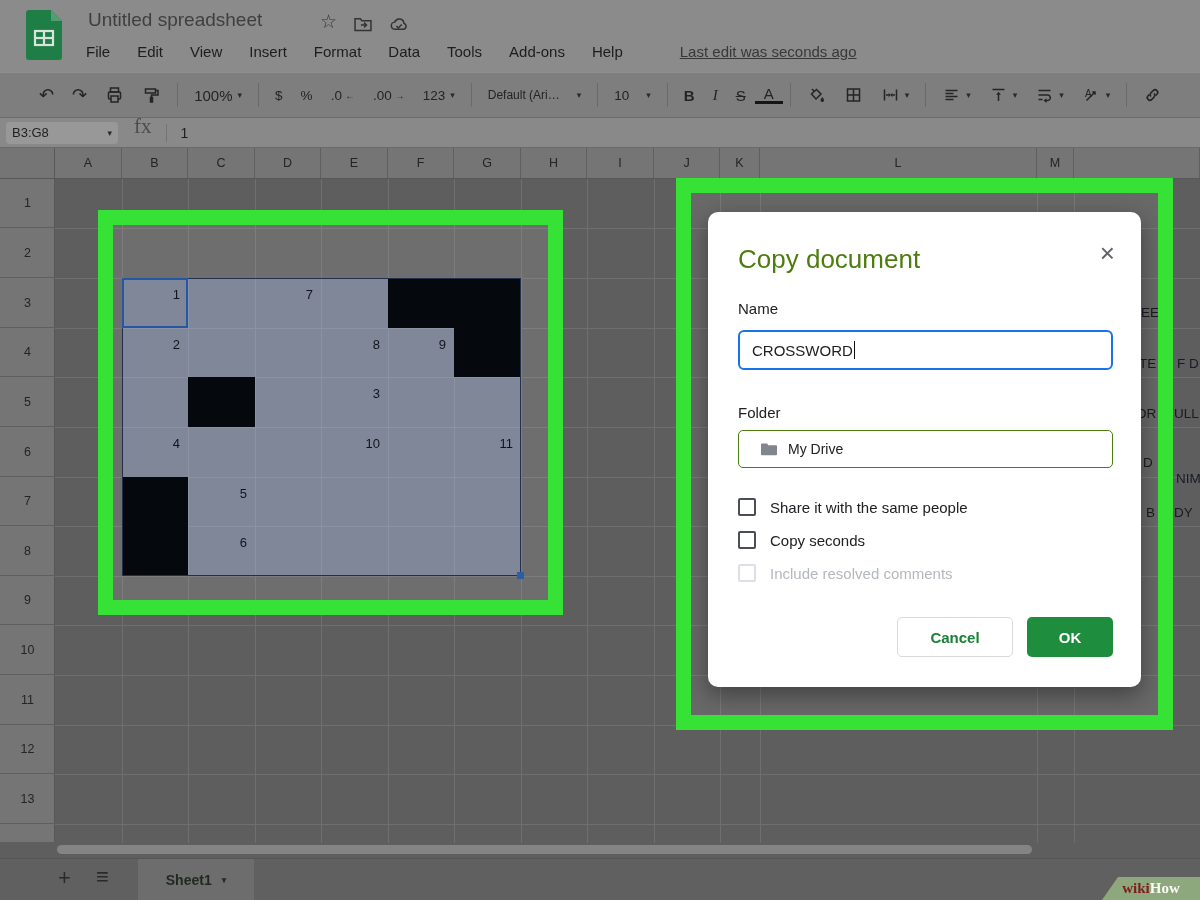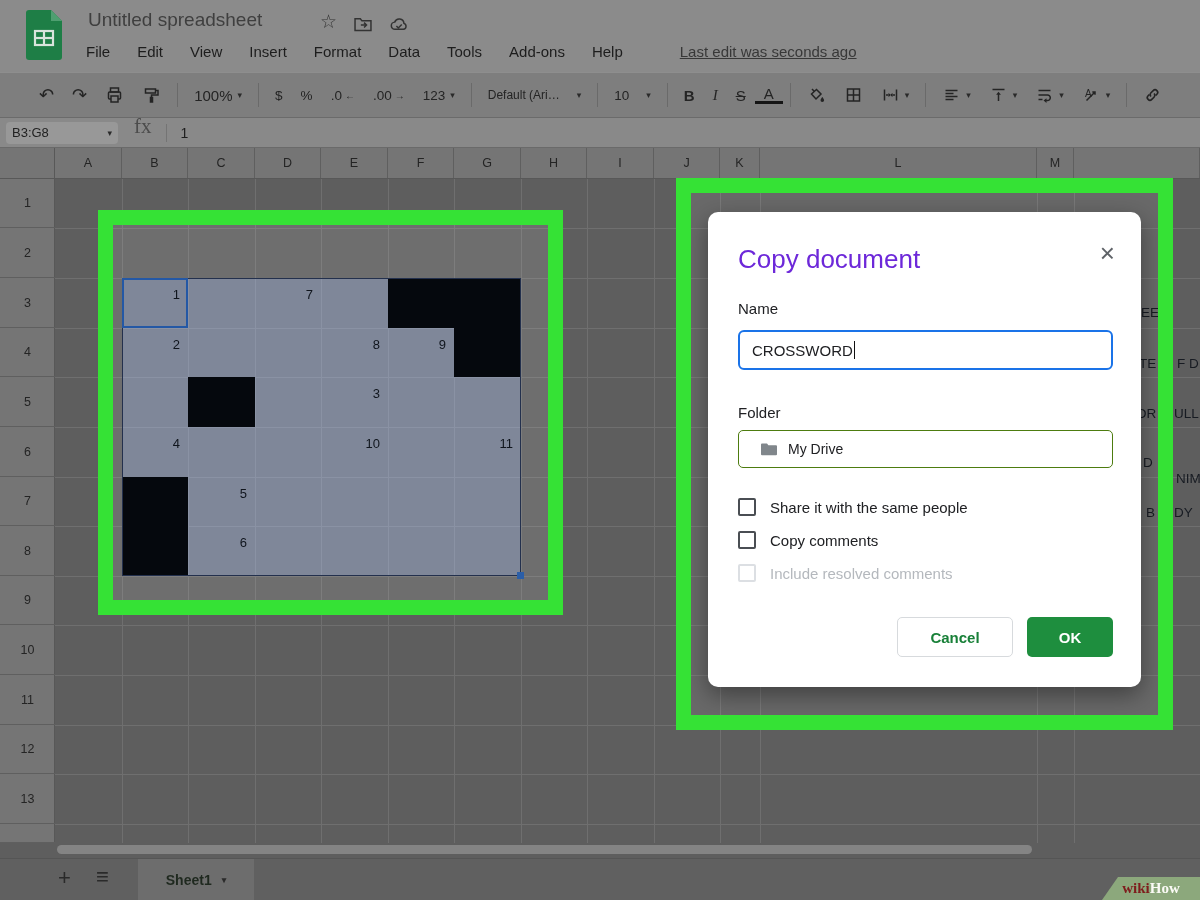--- a/index.html
+++ b/index.html
@@ -72,21 +72,21 @@
       font-family:"Liberation Serif",serif;font-weight:bold;font-size:15px;}
   .wm .w1{color:#7f1d1d;}
   .wm .w2{color:#fbfbf6;}
   
   .anno{position:absolute;border:15px solid #35e235;box-sizing:border-box;z-index:70;}
   .anno-cw{left:98px;top:210px;width:465px;height:405px;}
   .anno-dlg{left:676px;top:178px;width:497px;height:552px;}
   
   .dialog{position:absolute;left:708px;top:212px;width:433px;height:475px;background:#fff;
           border-radius:10px;box-shadow:0 8px 24px rgba(0,0,0,.4);z-index:60;color:#202124;}
-  .dlg-title{position:absolute;left:30px;top:32px;font-size:26px;color:#6d28d9;}
+  .dlg-title{position:absolute;left:30px;top:32px;font-size:26px;color:#4d7c0f;}
   .dlg-close{position:absolute;right:26px;top:28px;font-size:26px;color:#5f6368;line-height:26px;cursor:default;}
   .dlg-label{position:absolute;left:30px;font-size:15px;color:#202124;}
   .dlg-input{position:absolute;left:30px;top:118px;width:375px;height:40px;border:2px solid #1a73e8;
              border-radius:6px;box-sizing:border-box;display:flex;align-items:center;padding-left:12px;font-size:15px;}
   .cursorbar{display:inline-block;width:1px;height:18px;background:#111;margin-left:1px;}
   .drivebox{position:absolute;left:30px;top:218px;width:375px;height:38px;border:1px solid #4d7c0f;
             border-radius:5px;box-sizing:border-box;display:flex;align-items:center;gap:10px;padding-left:22px;font-size:14px;}
   .cbrow{position:absolute;left:30px;display:flex;align-items:center;gap:14px;font-size:15px;}
   .cbbox{width:18px;height:18px;border:2px solid #4a4e53;border-radius:2px;box-sizing:border-box;background:#fff;}
   .cbrow.disabled .cbbox{border-color:#dcdfe3;}
@@ -410,21 +410,21 @@
       </svg>
     <span>My Drive</span>
   </div>
 
   <div class="cbrow" style="top:286px">
     <span class="cbbox"></span>
     <span class="cblabel">Share it with the same people</span>
   </div>
   <div class="cbrow" style="top:319px">
     <span class="cbbox"></span>
-    <span class="cblabel">Copy comments</span>
+    <span class="cblabel">Copy seconds</span>
   </div>
   <div class="cbrow disabled" style="top:352px">
     <span class="cbbox"></span>
     <span class="cblabel">Include resolved comments</span>
   </div>
 
   <div class="btn-cancel">Cancel</div>
   <div class="btn-ok" style="background: rgb(30, 142, 62);">OK</div>
 </div>
 

